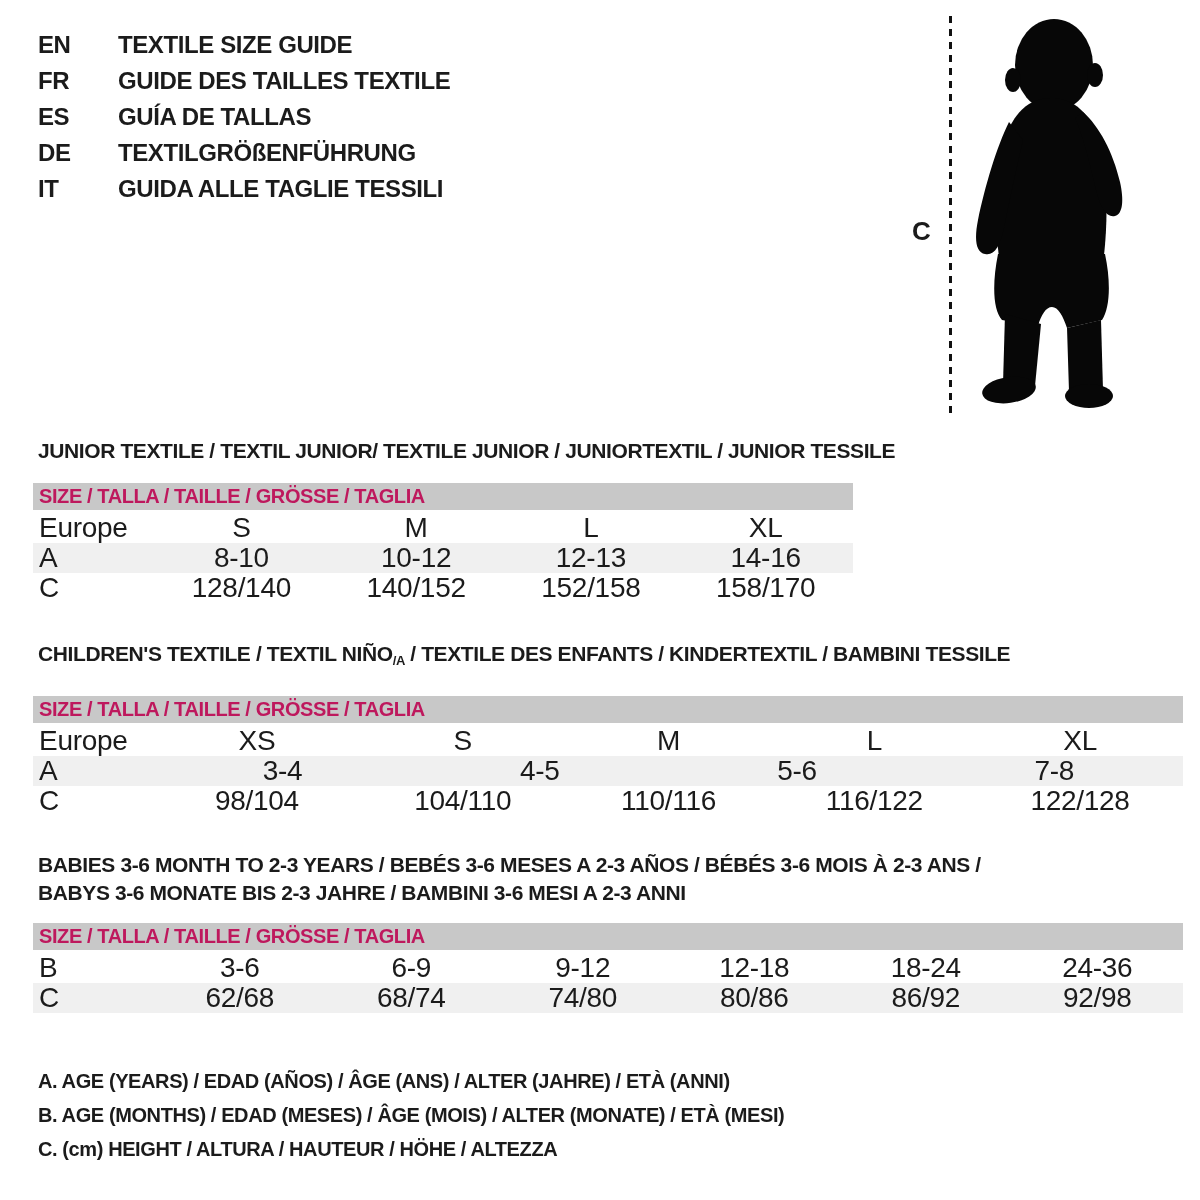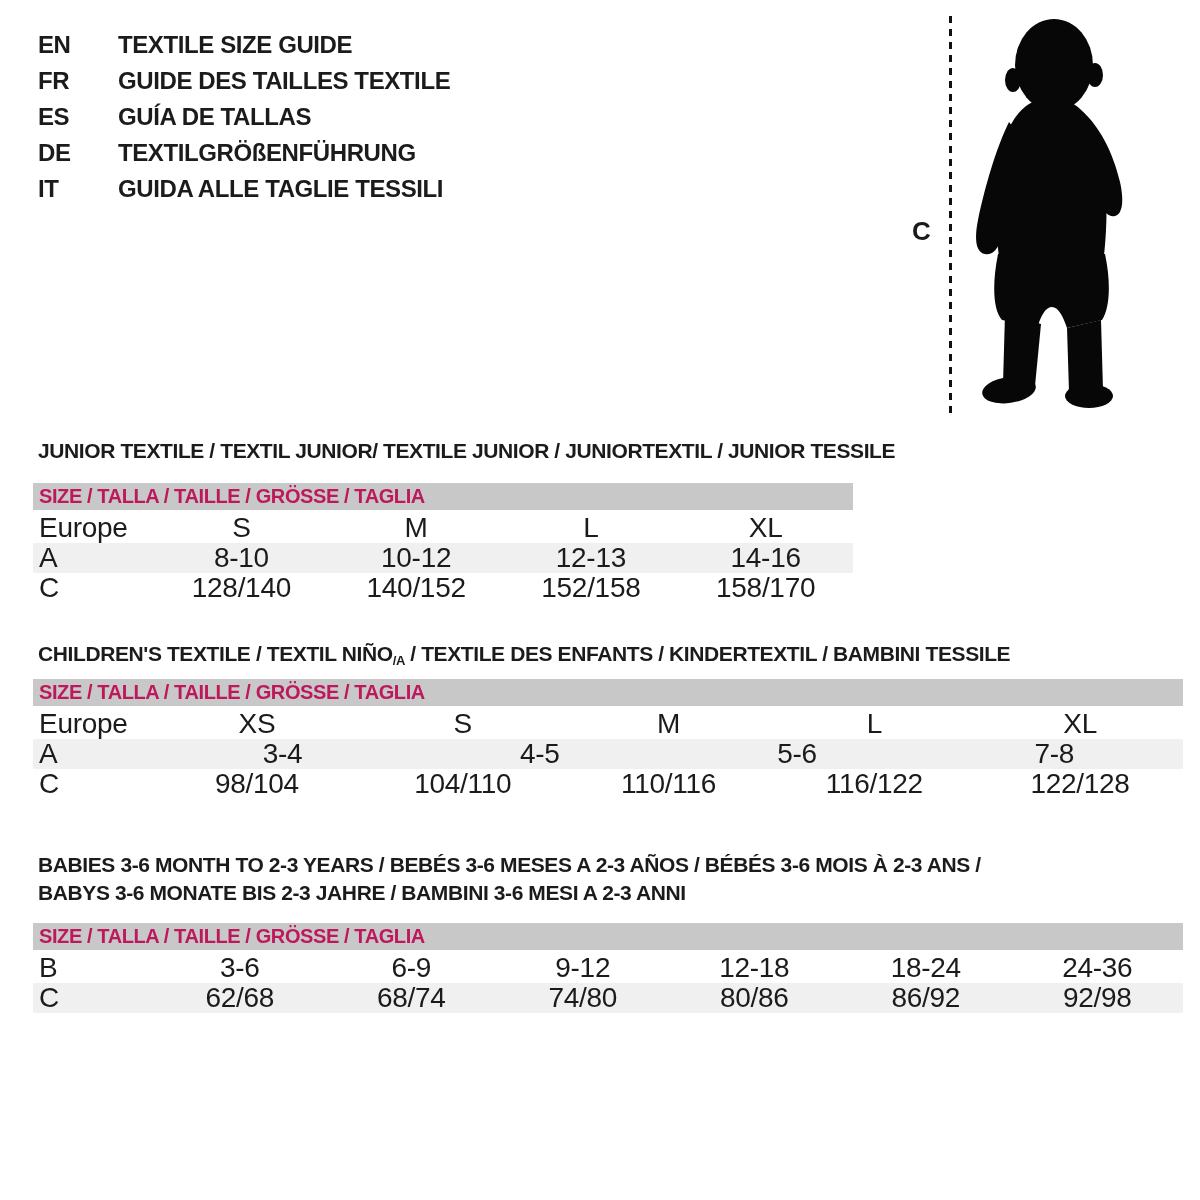--- a/index.html
+++ b/index.html
@@ -22,21 +22,21 @@
   
   .section{position:absolute;left:33px;}
   .sec-junior{top:437px;width:820px;}
   .sec-children{top:640px;width:1150px;}
   .sec-babies{top:851px;width:1150px;}
   .sec-heading{
     font-size:21px;font-weight:700;letter-spacing:-0.4px;line-height:28px;
     padding-left:5px;white-space:nowrap;
   }
   .sec-junior .sec-heading{margin-bottom:18px;}
-  .sec-children .sec-heading{margin-bottom:4px;}
+  .sec-children .sec-heading{margin-bottom:21px;}
   .sec-babies .sec-heading{margin-bottom:16px;}
   .sub-a{font-size:13px;vertical-align:-4px;font-weight:700;}
   
   .tbl{width:100%;}
   .tbl-head{
     background:#c8c8c8;color:#be185d;height:27px;line-height:27px;
     font-size:20px;font-weight:700;letter-spacing:-0.4px;padding-left:6px;
     margin-bottom:3px;
   }
   .trow{display:flex;height:30px;line-height:30px;font-size:28px;letter-spacing:-0.3px;}
@@ -172,14 +172,19 @@
         <span class="cc">62/68</span>
         <span class="cc">68/74</span>
         <span class="cc">74/80</span>
         <span class="cc">80/86</span>
         <span class="cc">86/92</span>
         <span class="cc">92/98</span>
       </div>
     </div>
   </div>
 
+  <div class="legend">
+    <div class="legend-row">A. AGE (YEARS) / EDAD (AÑOS) / ÂGE (ANS) / ALTER (JAHRE) / ETÀ (ANNI)</div>
+    <div class="legend-row">B. AGE (MONTHS) / EDAD (MESES) / ÂGE (MOIS) / ALTER (MONATE) / ETÀ (MESI)</div>
+    <div class="legend-row">C. (cm) HEIGHT / ALTURA / HAUTEUR / HÖHE / ALTEZZA</div>
+  </div>
 
 </div>
 
 </body></html>

